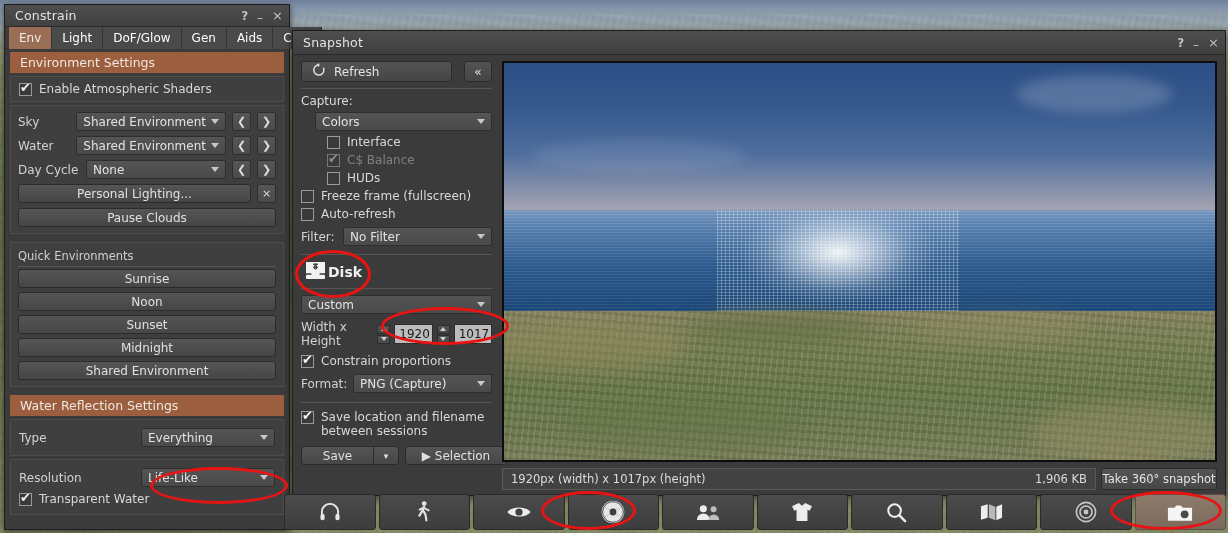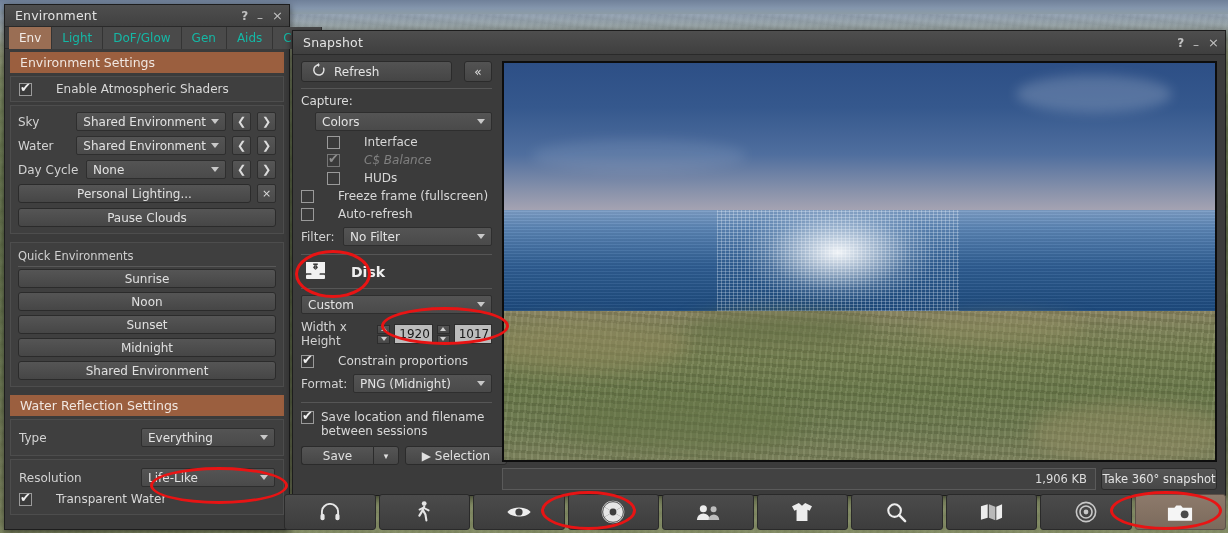--- a/index.html
+++ b/index.html
@@ -57,21 +57,21 @@
   #phototools { left: 4px; top: 4px; width: 286px; height: 526px; background:#3b3b3b;}
   #phototools .titlebar { background: linear-gradient(180deg,#4e4e4e,#414141); }
   .tabrow {
     display: flex; height: 22px;
     background: #3b3b3b;
     border-bottom: 1px solid #2b2b2b;
     padding-left: 4px;
   }
   .tab {
     padding: 0 10px; height: 22px; line-height: 22px;
-    color: #14b8a6; font-size: 12px;
+    color: #ffffff; font-size: 12px;
     background: #4a4a4a;
     border-right: 1px solid #343434;
   }
   .tab.active { background: #9a6e54; color: #f2ece8; }
 
   .sect-head {
     background: #9b5f3f;
     color: #f0e6e0;
     height: 21px; line-height: 21px;
     padding-left: 10px;
@@ -81,32 +81,32 @@
   .panel {
     background: #3f3f3f;
     border: 1px solid #4d4d4d;
     margin: 3px 5px 0 5px;
     padding: 6px 7px;
   }
   .row { display: flex; align-items: center; gap: 6px; margin-bottom: 5px; }
   .row:last-child { margin-bottom: 0; }
   .lbl { color: #d2d2d2; font-size: 12px; }
 
-  .chk { display: flex; align-items: center; gap: 24px; color:#d8d8d8; font-size: 12px;}
+  .chk { display: flex; align-items: center; gap: 7px; color:#d8d8d8; font-size: 12px;}
   .box {
     width: 13px; height: 13px; flex: 0 0 13px;
     background: #3a3a3a; border: 1px solid #9a9a9a;
     position: relative;
   }
   .box.checked::after {
     content: "✔";
     position: absolute; left: 0px; top: -3px;
     font-size: 13px; color: #f0f0f0; line-height: 14px;
   }
-  .chk.dim { color: #808080; font-style: italic; }
+  .chk.dim { color: #808080; }
   .chk.dim .box { border-color:#777; }
   .chk.dim .box.checked::after { color:#8e8e8e; }
 
   
   .combo {
     flex: 1; height: 19px;
     background: linear-gradient(180deg,#545454,#4a4a4a);
     border: 1px solid #2e2e2e;
     border-radius: 2px;
     color: #e2e2e2; font-size: 12px;
@@ -166,21 +166,21 @@
     color: #e0e0e0; font-size: 12px;
     display:flex; align-items:center; justify-content:center;
   }
   .divider { border-top: 1px solid #565656; margin: 6px 0 5px 0;}
   .cap-label { color:#dcdcdc; font-size:12px; margin-bottom: 4px;}
   .indent1 { margin-left: 14px; }
   .indent2 { margin-left: 26px; }
   .mb4 { margin-bottom: 4px;}
   .mb6 { margin-bottom: 6px;}
 
-  .disk-row { display:flex; align-items:center; gap: 25px; margin: 2px 0 5px 4px;}
+  .disk-row { display:flex; align-items:center; gap: 2px; margin: 2px 0 5px 4px;}
   .disk-txt { color:#efefef; font-size: 14px; font-weight: bold; }
 
   .wh-row { display:flex; align-items:center; gap:4px; }
   .spinner { display:flex; flex-direction:column; gap:1px; }
   .spinner .sp {
     width: 13px; height: 9px;
     background: linear-gradient(180deg,#555,#474747);
     border: 1px solid #2d2d2d;
     display:flex; align-items:center; justify-content:center;
   }
@@ -248,21 +248,21 @@
 
 <div id="root">
 
   <div class="world">
     <div class="grass-noise"></div>
     <div class="sky-top"></div>
   </div>
 
   <div class="floater" id="phototools">
     <div class="titlebar">
-      <div class="ttl">Environment</div>
+      <div class="ttl">Constrain</div>
       <div class="winbtns">
         <span class="winbtn q">?</span>
         <span class="winbtn min">–</span>
         <span class="winbtn cls">×</span>
       </div>
     </div>
 
     <div class="tabrow">
       <div class="tab active">Env</div>
       <div class="tab">Light</div>
@@ -469,21 +469,21 @@
         </div>
 
         <div class="chk mb6">
           <span class="box checked"></span>
           <span>Constrain proportions</span>
         </div>
 
         <div class="row" style="margin-bottom:0;">
           <span class="lbl" style="width:46px">Format:</span>
           <div class="combo">
-            <span class="cv">PNG (Midnight)</span>
+            <span class="cv">PNG (Capture)</span>
             <span class="arr"></span>
           </div>
         </div>
 
         <div class="divider" style="margin:9px 0 7px 0;"></div>
 
         <div style="display:flex;gap:7px;align-items:flex-start;margin-bottom:8px;">
           <span class="box checked" style="margin-top:1px;"></span>
           <span style="color:#d8d8d8;font-size:12px;line-height:14px;">
             <span>Save location and filename</span><br>
@@ -516,20 +516,21 @@
             <div class="tex"></div>
             <div class="patch" style="left:-4%;top:6%;width:30%;height:34%;background:rgba(150,140,95,.45);"></div>
             <div class="patch" style="left:26%;top:0%;width:26%;height:22%;background:rgba(95,110,65,.5);"></div>
             <div class="patch" style="left:58%;top:2%;width:24%;height:20%;background:rgba(155,145,100,.35);"></div>
             <div class="patch" style="left:74%;top:62%;width:28%;height:40%;background:rgba(160,148,105,.38);"></div>
             <div class="patch" style="left:8%;top:58%;width:34%;height:38%;background:rgba(100,115,68,.4);"></div>
           </div>
         </div>
         <div class="statusrow">
           <div class="statusbox">
+            <span>1920px (width) x 1017px (height)</span>
             <span class="sz">1,906 KB</span>
           </div>
           <div class="status-btn">Take 360° snapshot</div>
         </div>
       </div>
 
     </div>
   </div>
 
   <div id="toolbar">

